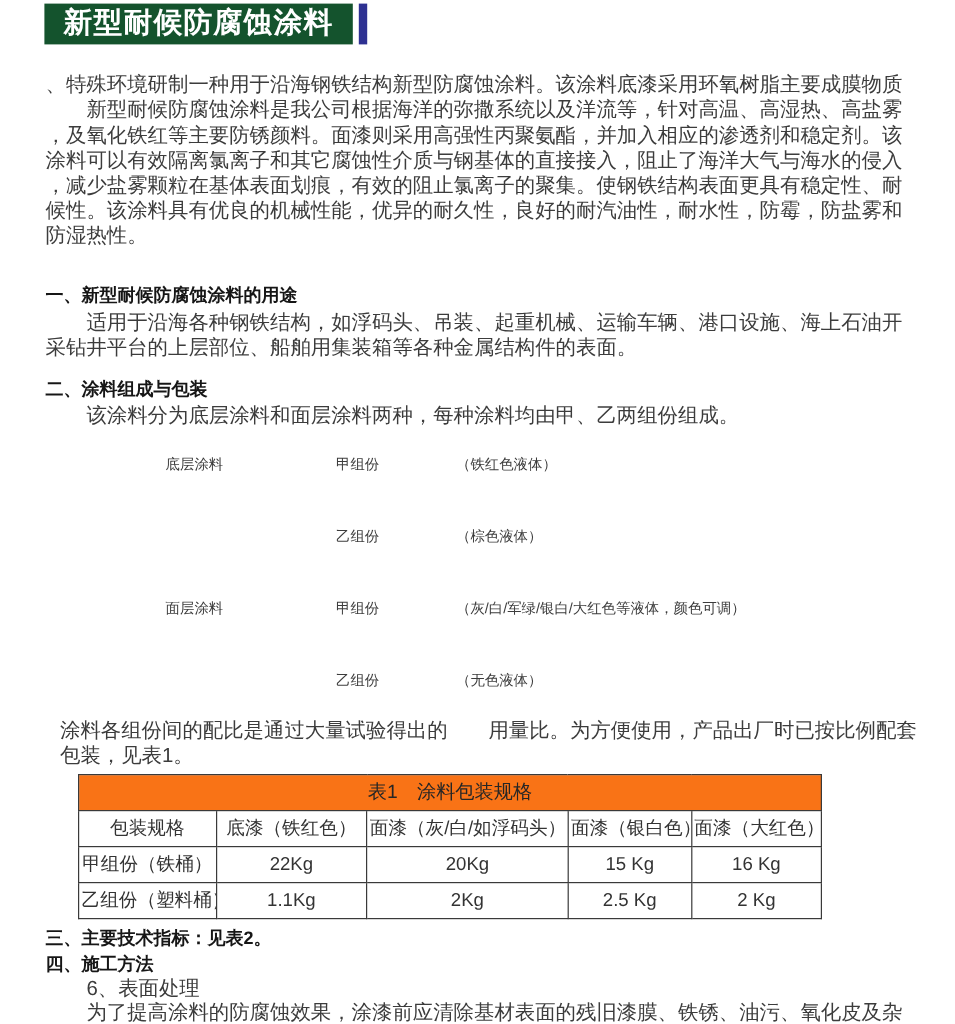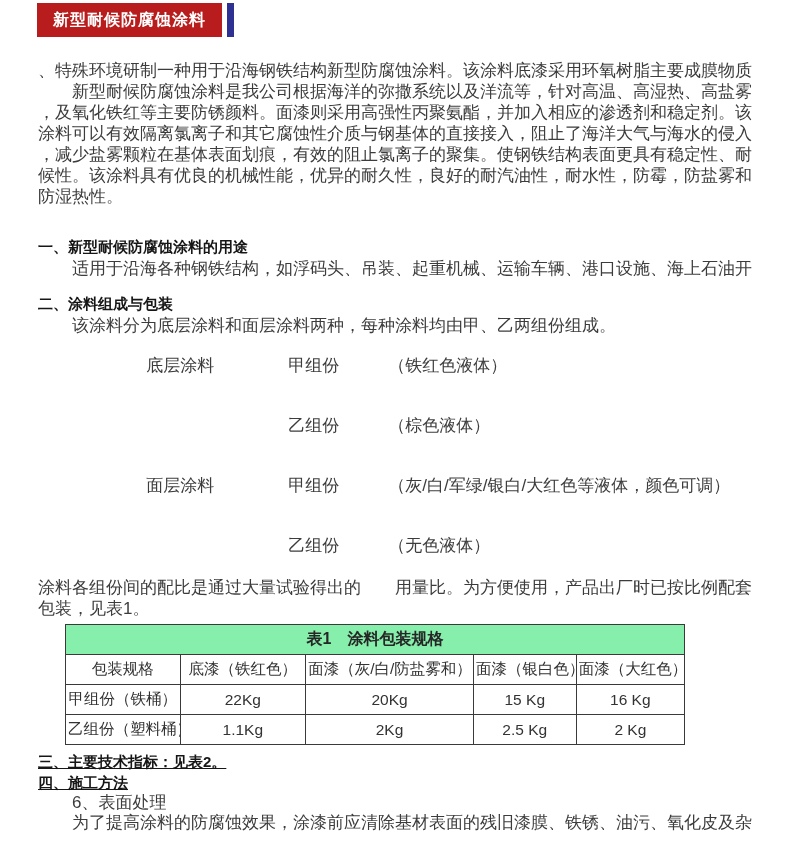--- a/index.html
+++ b/index.html
@@ -7,54 +7,54 @@
     width:796px; height:853px; overflow:hidden;
     background:#ffffff;
     font-family:"Liberation Sans","DejaVu Sans",sans-serif;
     color:#3c3c3c;
   }
   .page { box-sizing:border-box; width:796px; height:853px; padding:3px 31px 0 38px; }
 
   
   .title-row { display:flex; align-items:stretch; margin-left:-1px; }
   .title-box {
-    background:#b91c1c; color:#ffffff; font-weight:bold;
-    font-size:16px; line-height:34px; height:34px; padding:0 16px;
+    background:#14532d; color:#ffffff; font-weight:bold;
+    font-size:24px; line-height:34px; height:34px; padding:0 16px;
     letter-spacing:1px; white-space:nowrap;
   }
   .title-accent { width:7px; height:34px; background:#2e3192; margin-left:5px; }
 
   
   .ln { font-size:17px; line-height:21px; white-space:pre; color:#3c3c3c; }
   .indent { padding-left:34px; }
   .sec-h { font-size:15px; line-height:22px; font-weight:bold; color:#161616; white-space:pre; }
 
   .intro { margin-top:23px; }
   .sec1-h { margin-top:29px; }
   .sec2-h { margin-top:14px; }
 
   
-  .comp-row { padding-left:80px; font-size:17px; line-height:20px; white-space:pre; }
+  .comp-row { padding-left:80px; font-size:12px; line-height:20px; white-space:pre; }
   .comp-layer { display:inline-block; width:142px; }
   .comp-part  { display:inline-block; width:100px; }
 
-  .ratio { margin-top:1px; }
+  .ratio { margin-top:1px;margin-left:12px; }
 
   
   table.pack {
     border-collapse:collapse; table-layout:fixed;
     width:620px; margin:5px 0 0 27px;
     font-size:15.5px; color:#333333;
   }
   table.pack td { border:1px solid #3a3a3a; text-align:center; height:29px; padding:0 2px; white-space:nowrap; overflow:hidden; }
-  tr.t-title td { background:#86efac; font-weight:bold; font-size:16px; color:#262626; height:29px; }
+  tr.t-title td { background:#f97316; font-weight:normal; font-size:16px; color:#262626; height:29px; }
 
   
   .s4 { margin-top:6px; }
-  .s4 .sec-h { line-height:21px;text-decoration:underline; }
+  .s4 .sec-h { line-height:21px; }
   .s4 .ln { line-height:20px; }
 </style>
 </head>
 <body>
 
 <div class="page">
 
   <div class="title-row">
     <div class="title-box">新型耐候防腐蚀涂料</div>
     <div class="title-accent"></div>
@@ -66,20 +66,21 @@
     <div class="ln">，及氧化铁红等主要防锈颜料。面漆则采用高强性丙聚氨酯，并加入相应的渗透剂和稳定剂。该</div>
     <div class="ln">涂料可以有效隔离氯离子和其它腐蚀性介质与钢基体的直接接入，阻止了海洋大气与海水的侵入</div>
     <div class="ln">，减少盐雾颗粒在基体表面划痕，有效的阻止氯离子的聚集。使钢铁结构表面更具有稳定性、耐</div>
     <div class="ln">候性。该涂料具有优良的机械性能，优异的耐久性，良好的耐汽油性，耐水性，防霉，防盐雾和</div>
     <div class="ln">防湿热性。</div>
   </div>
 
   <div class="sec-h sec1-h">一、新型耐候防腐蚀涂料的用途</div>
   <div>
     <div class="ln indent">适用于沿海各种钢铁结构，如浮码头、吊装、起重机械、运输车辆、港口设施、海上石油开</div>
+    <div class="ln">采钻井平台的上层部位、船舶用集装箱等各种金属结构件的表面。</div>
   </div>
 
   <div class="sec-h sec2-h">二、涂料组成与包装</div>
   <div class="ln indent">该涂料分为底层涂料和面层涂料两种，每种涂料均由甲、乙两组份组成。</div>
 
   <div>
     <div class="comp-row">
       <span class="comp-layer">底层涂料</span><span class="comp-part">甲组份</span><span class="comp-desc">（铁红色液体）</span>
     </div>
     <div class="comp-row">
@@ -106,21 +107,21 @@
         <col style="width:16.6%">
         <col style="width:17.5%">
     </colgroup>
     <tbody>
         <tr class="t-title">
       <td colspan="5">表1　涂料包装规格</td>
     </tr>
     <tr class="t-head">
       <td>包装规格</td>
       <td>底漆（铁红色）</td>
-      <td>面漆（灰/白/防盐雾和）</td>
+      <td>面漆（灰/白/如浮码头）</td>
       <td>面漆（银白色）</td>
       <td>面漆（大红色）</td>
     </tr>
     <tr>
       <td>甲组份（铁桶）</td>
       <td>22Kg</td>
       <td>20Kg</td>
       <td>15 Kg</td>
       <td>16 Kg</td>
     </tr>

